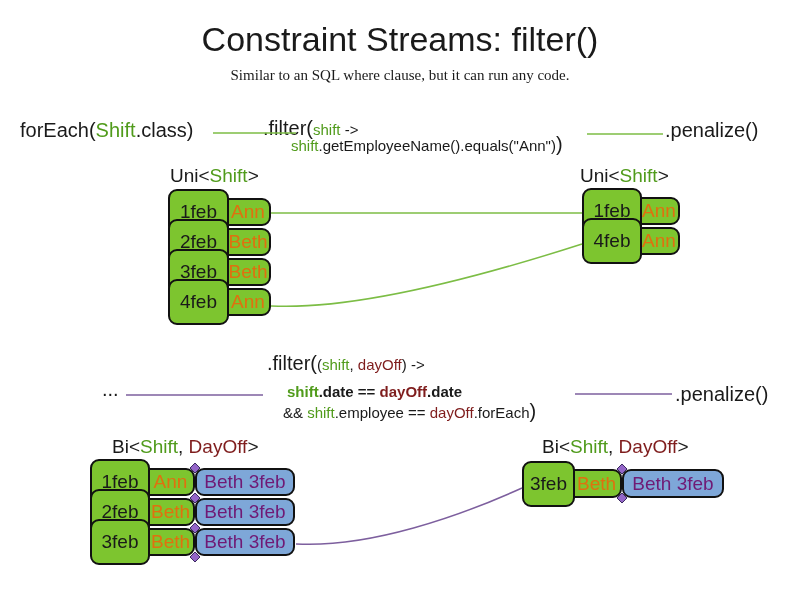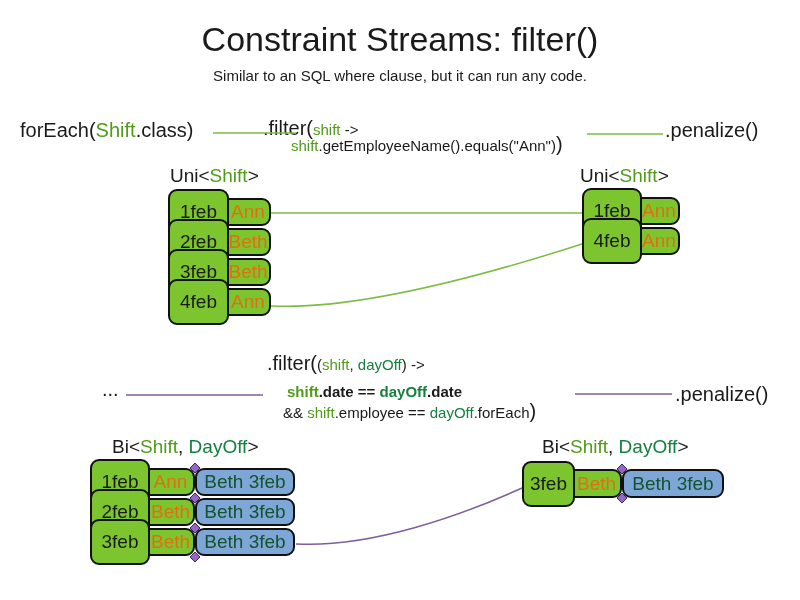--- a/index.html
+++ b/index.html
@@ -2,40 +2,40 @@
 <html><head>
 <meta charset="utf-8">
 <style>
   html,body{margin:0;padding:0;background:#fff;}
   .slide{
     position:relative;width:800px;height:600px;background:#ffffff;overflow:hidden;
     font-family:"Liberation Sans",sans-serif;color:#1a1a1a;
   }
   .abs{position:absolute;white-space:nowrap;}
   .title{left:0;right:0;top:20px;text-align:center;font-size:34px;font-weight:400;}
-  .subtitle{left:0;right:0;top:67px;text-align:center;font-size:15px;}
+  .subtitle{left:0;right:0;top:67px;text-align:center;font-size:15px;font-family:Liberation Serif, serif;}
   .code{line-height:1.15;}
   .lg{font-size:20px;}
   .sm{font-size:15px;}
   .label{font-size:19px;}
   .g{color:#509b1b;}
-  .b{color:#15803d;}
+  .b{color:#7f1d1d;}
   
   .uni-row{box-sizing:border-box;position:relative;width:103px;height:28px;margin-bottom:2px;
     background:#7dc52f;border:2px solid #111;border-radius:9px;display:flex;align-items:center;font-size:19px;}
   .uni-right .uni-row{width:98px;}
   .date-cell{box-sizing:border-box;height:46px;margin:-2px;border:2px solid #111;border-radius:9px;
     background:#7dc52f;display:flex;align-items:center;justify-content:center;width:61px;flex:none;}
   .uni-right .date-cell{width:60px;}
   .name-cell{flex:1;text-align:center;color:#e0700f;border-radius:10px;}
   .bi-row{display:flex;height:28px;margin-bottom:2px;font-size:19px;}
   .green-part{box-sizing:border-box;display:flex;align-items:center;height:28px;
     background:#7dc52f;border:2px solid #111;border-radius:9px;}
   .blue-part{box-sizing:border-box;height:28px;display:flex;align-items:center;justify-content:center;
-    background:#7ea7d8;border:2px solid #111;border-radius:9px;color:#14532d;}
+    background:#7ea7d8;border:2px solid #111;border-radius:9px;color:#701a75;}
   .bi-left .green-part{width:105px;}
   .bi-left .date-cell{width:60px;}
   .bi-left .blue-part{width:100px;}
   .bi-right .green-part{width:100px;}
   .bi-right .date-cell{width:53px;}
   .bi-right .blue-part{width:102px;}
   .bi-right .bi-row{height:29px;}
   .bi-right .green-part,.bi-right .blue-part{height:29px;}
   svg.overlay{position:absolute;left:0;top:0;pointer-events:none;}
 </style>

